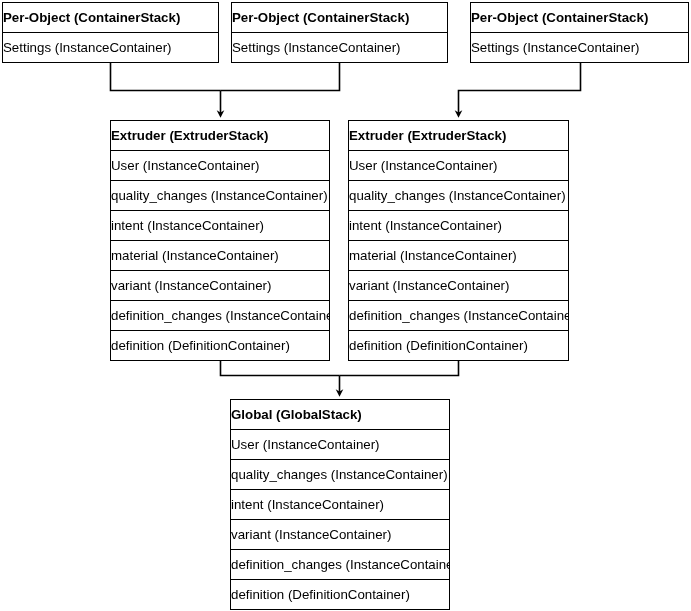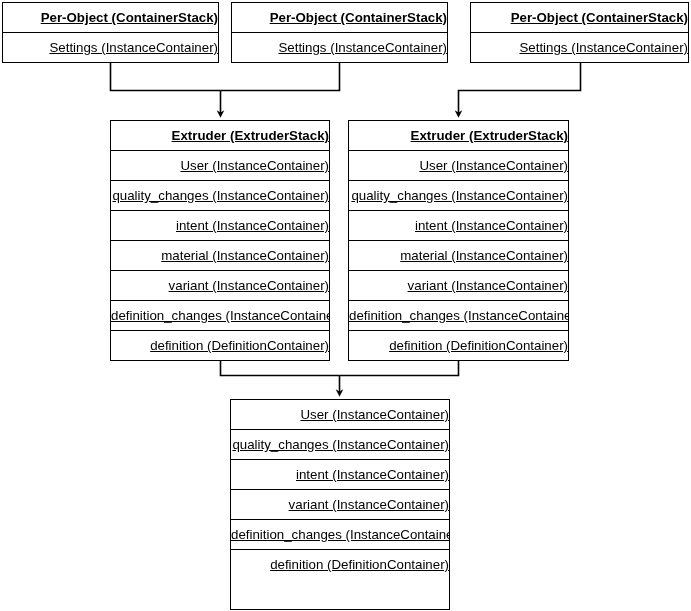--- a/index.html
+++ b/index.html
@@ -29,27 +29,26 @@
   .stack-box {
     position: absolute;
     box-sizing: border-box;
     border: 1.6px solid #000000;
     background: #ffffff;
   }
   .row {
     box-sizing: border-box;
     height: 30px;
     line-height: 30px;
-    text-align: right;
+    text-align: left;
     color: #000000;
     font-size: 13.3px;
     white-space: nowrap;
     overflow: hidden;
     border-bottom: 1.6px solid #000000;
-    text-decoration: underline;
   }
   .row:last-child {
     border-bottom: none;
   }
   .row.header {
     font-weight: bold;
   }
 </style>
 </head>
 <body>
@@ -101,20 +100,21 @@
         <div class="row header">Extruder (ExtruderStack)</div>
         <div class="row">User (InstanceContainer)</div>
         <div class="row">quality_changes (InstanceContainer)</div>
         <div class="row">intent (InstanceContainer)</div>
         <div class="row">material (InstanceContainer)</div>
         <div class="row">variant (InstanceContainer)</div>
         <div class="row">definition_changes (InstanceContainer)</div>
         <div class="row">definition (DefinitionContainer)</div>
       </div>
       <div class="stack-box" style="left: 230px; top: 399px; width: 220px; height: 211px;">
+        <div class="row header">Global (GlobalStack)</div>
         <div class="row">User (InstanceContainer)</div>
         <div class="row">quality_changes (InstanceContainer)</div>
         <div class="row">intent (InstanceContainer)</div>
         <div class="row">variant (InstanceContainer)</div>
         <div class="row">definition_changes (InstanceContainer)</div>
         <div class="row">definition (DefinitionContainer)</div>
       </div>
     </div>
 
 </div>

